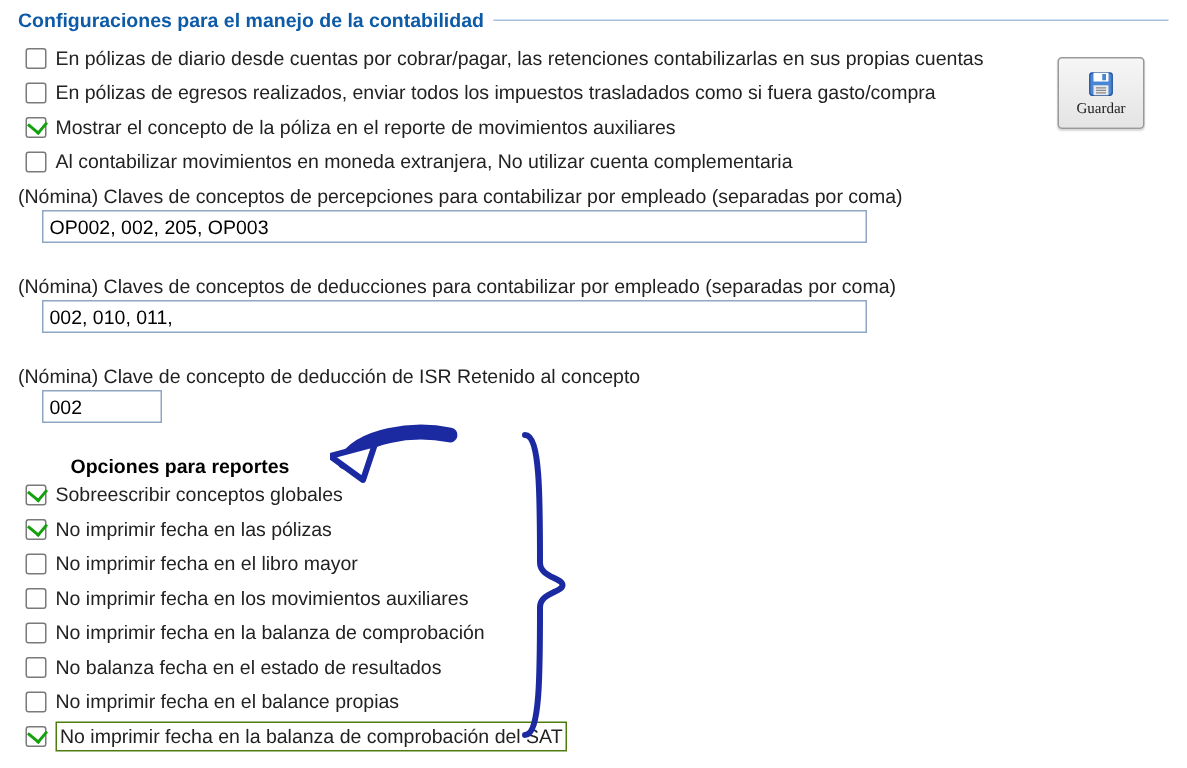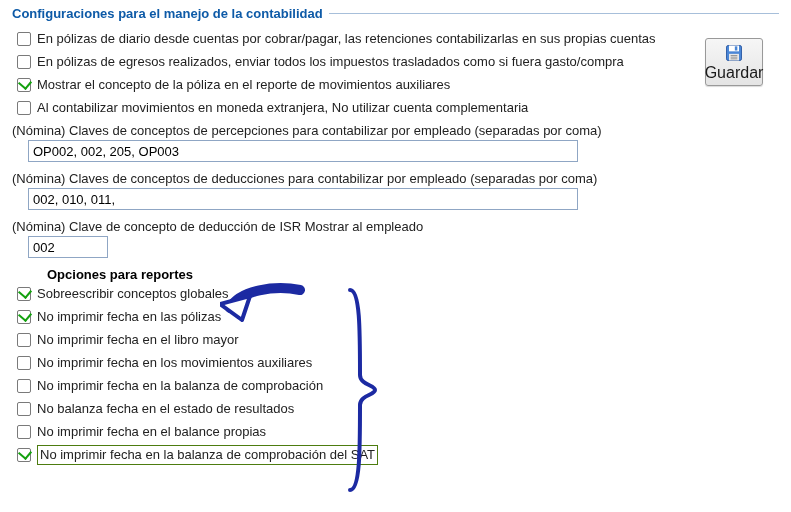--- a/index.html
+++ b/index.html
@@ -71,21 +71,21 @@
   }
   .desc {
     margin: 6px 0 2px 0;
   }
   .txt {
     display: block;
     height: 20px;
     border: 1px solid #8fa6c4;
     padding: 0 4px;
     font: inherit;
-    margin: 2px 0 9px 16px;
+    margin: 2px 0 21px 16px;
     outline: none;
   }
   .w-wide { width: 540px; }
   .w-small { width: 70px; }
   .section-title {
     font-weight: bold;
     margin-top: 8px;
     color: #000;
     margin-left: 35px;
   }
@@ -105,22 +105,23 @@
     justify-content: center;
     cursor: pointer;
     box-shadow: 0 1px 1px rgba(0,0,0,0.15);
   }
   .save-icon {
     width: 20px;
     height: 20px;
     margin-bottom: 1px;
   }
   .save-label {
-    font-size: 16px;
+    font-size: 10px;
     color: #1a1a1a;
+    font-family: Liberation Serif, serif;
   }
   
   .highlighted {
     border: 1px solid #4d7c0f;
     padding: 0 2px;
   }
   
   .annotation-svg {
     position: absolute;
     top: 280px;
@@ -169,21 +170,21 @@
     <input type="checkbox" class="chk" style="">
     <span class="lbl">Al contabilizar movimientos en moneda extranjera, No utilizar cuenta complementaria</span>
   </div>
 
   <div class="desc">(Nómina) Claves de conceptos de percepciones para contabilizar por empleado (separadas por coma)</div>
   <input type="text" class="txt w-wide" value="OP002, 002, 205, OP003" style="">
 
   <div class="desc">(Nómina) Claves de conceptos de deducciones para contabilizar por empleado (separadas por coma)</div>
   <input type="text" class="txt w-wide" value="002, 010, 011," style="">
 
-  <div class="desc">(Nómina) Clave de concepto de deducción de ISR Mostrar al empleado</div>
+  <div class="desc">(Nómina) Clave de concepto de deducción de ISR Retenido al concepto</div>
   <input type="text" class="txt w-small" value="002" style="">
 
   <div class="section-title">Opciones para reportes</div>
 
   <div class="row">
     <input type="checkbox" class="chk" checked="" style="">
     <span class="lbl">Sobreescribir conceptos globales</span>
   </div>
   <div class="row">
     <input type="checkbox" class="chk" checked="" style="">

